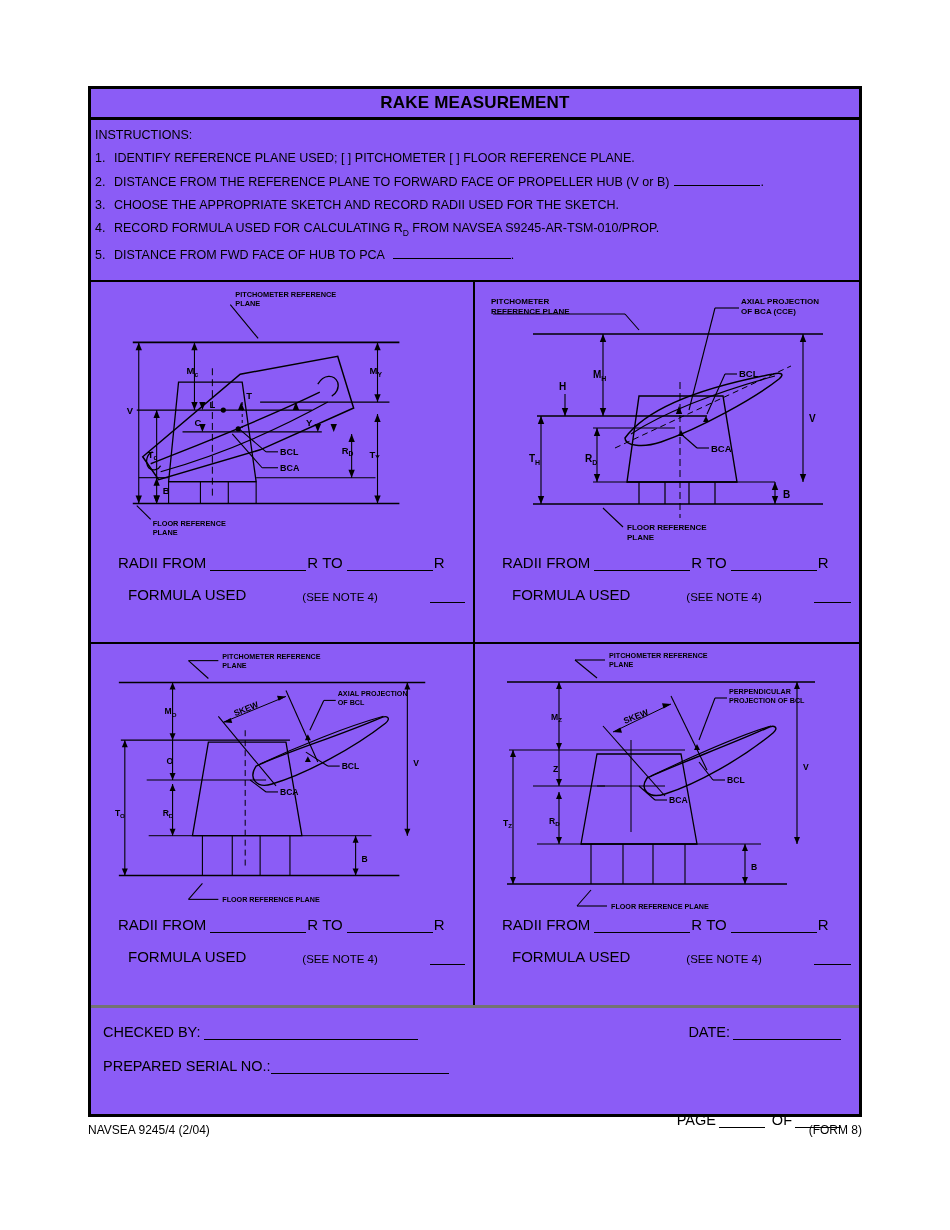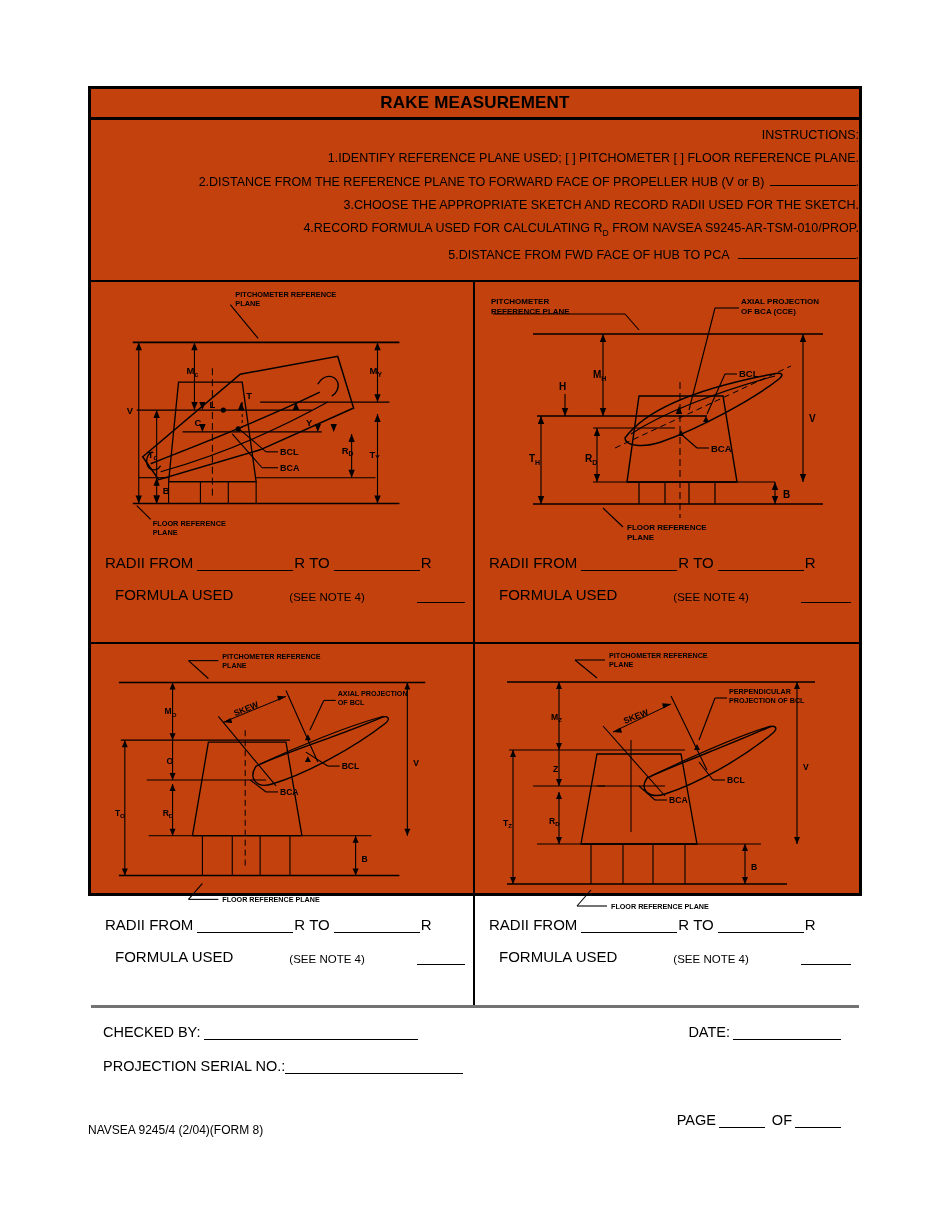--- a/index.html
+++ b/index.html
@@ -15,25 +15,24 @@
     position: relative;
     overflow: hidden;
   }
 
   
   .form {
     position: absolute;
     left: 88px;
     top: 86px;
     width: 774px;
-    height: 810px;
+    height: 1031px;
     border: 3px solid #000;
     box-sizing: border-box;
-    background: #c2410c;
-    text-align: right;
+    background: #8b5cf6;
   }
 
   
   .title-bar {
     height: 31px;
     border-bottom: 3px solid #000;
     display: flex;
     align-items: center;
     justify-content: center;
     box-sizing: border-box;
@@ -52,21 +51,20 @@
     height: 162px;
   }
   .instr-head {
     font-size: 12.5px;
     margin-bottom: 9px;
   }
   .instr-line {
     font-size: 12.5px;
     margin-bottom: 9px;
     white-space: nowrap;
-    margin-left: 9px;
   }
   .instr-line .num {
     display: inline-block;
     width: 19px;
   }
   .blank-ul {
     display: inline-block;
     border-bottom: 1px solid #000;
     height: 11px;
     vertical-align: baseline;
@@ -91,21 +89,21 @@
   .cell.row-top  { border-bottom: 2px solid #000; }
 
   .sketch {
     width: 100%;
     height: 272px;
     display: block;
   }
 
   
   .fields {
-    padding-left: 14px;
+    padding-left: 27px;
     padding-right: 8px;
   }
   .field-row {
     font-size: 15px;
     white-space: nowrap;
     margin-bottom: 15px;
     display: flex;
     align-items: flex-end;
   }
   .field-row.indent { padding-left: 10px; gap: 48px; }
@@ -154,20 +152,21 @@
   .rc-page { top: 104px; }
 
   
   .caption {
     position: absolute;
     left: 88px;
     top: 1123px;
     width: 774px;
     font-size: 12px;
     display: flex;
+    justify-content: space-between;
   }
 
   svg text {
     font-family: "Liberation Sans", sans-serif;
     fill: #000;
   }
 </style>
 </head>
 <body>
 
@@ -622,21 +621,21 @@
       </div>
     </div>
   </div>
 
   <div class="footer-block">
     <div class="foot-row">
       <span>CHECKED BY:</span>
       <span class="foot-rule fr-long2"></span>
     </div>
     <div class="foot-row">
-      <span>PROJECTION SERIAL NO.:</span>
+      <span>PREPARED SERIAL NO.:</span>
       <span class="foot-rule fr-ser" style="margin-left:0;"></span>
     </div>
 
     <div class="foot-row right-col rc-date">
       <span>DATE:</span>
       <span class="foot-rule fr-date"></span>
     </div>
     <div class="foot-row right-col rc-page">
       <span>PAGE</span>
       <span class="foot-rule fr-pg"></span>

